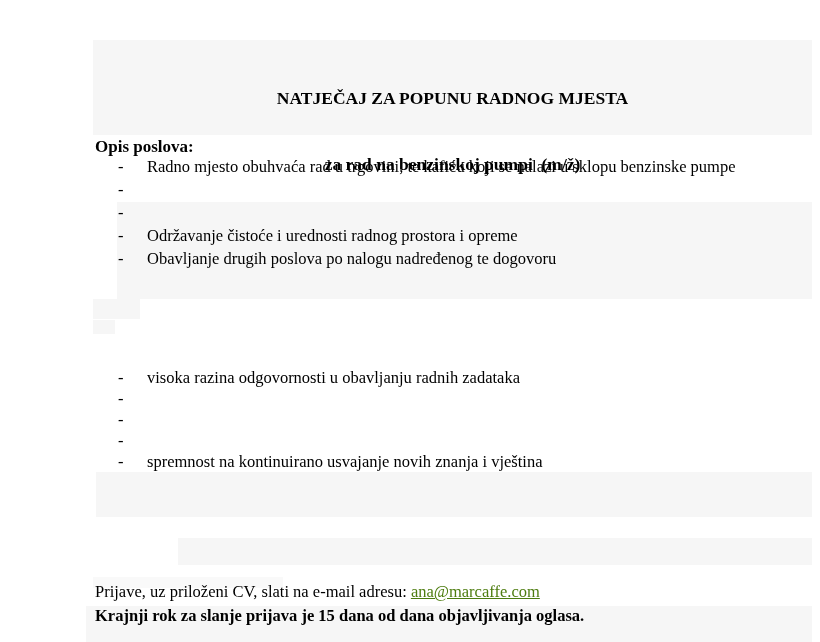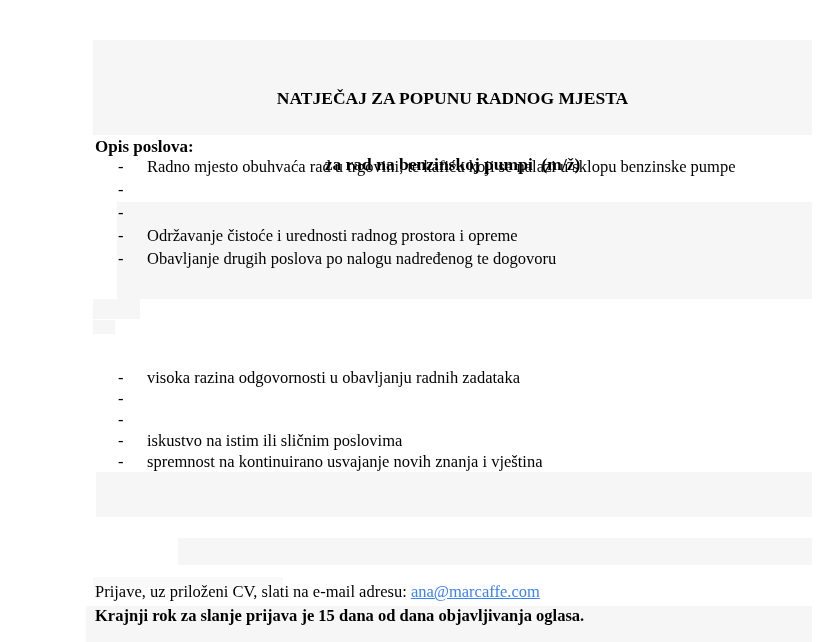--- a/index.html
+++ b/index.html
@@ -27,21 +27,21 @@
   .bullet-list{position:absolute;left:118px;width:694px;}
   .list-1{top:155px;line-height:23px;}
   .list-2{top:367px;line-height:21px;}
   .bullet-item{display:flex;align-items:flex-start;}
   .bullet-marker{flex:0 0 29px;}
   .bullet-text{flex:0 1 auto;max-width:650px;}
 
   .footer-line{position:absolute;left:95px;line-height:19px;white-space:pre-wrap;}
   .f-apply{top:582px;}
   .f-deadline{top:606px;font-weight:bold;}
-  .email-link{color:#3b82f6;text-decoration:underline;cursor:pointer;}
+  .email-link{color:#4d7c0f;text-decoration:underline;cursor:pointer;}
 </style>
 </head>
 <body>
 
 <div class="page">
 
   <div class="hl" style="left:93px;top:40px;width:719px;height:95px;"></div>
   <div class="hl" style="left:117px;top:202px;width:695px;height:97px;"></div>
   <div class="hl" style="left:93px;top:299px;width:47px;height:20px;"></div>
   <div class="hl" style="left:93px;top:320px;width:22px;height:14px;"></div>
@@ -83,21 +83,20 @@
       <span class="bullet-text">visoka razina odgovornosti u obavljanju radnih zadataka</span>
     </div>
     <div class="bullet-item">
       <span class="bullet-marker">-</span>
     </div>
     <div class="bullet-item">
       <span class="bullet-marker">-</span>
     </div>
     <div class="bullet-item">
       <span class="bullet-marker">-</span>
-      <span class="bullet-text">iskustvo na istim ili sličnim poslovima</span>
     </div>
     <div class="bullet-item">
       <span class="bullet-marker">-</span>
       <span class="bullet-text">spremnost na kontinuirano usvajanje novih znanja i vještina</span>
     </div>
   </div>
 
   <div class="footer-line f-apply"><span>Prijave, uz priloženi CV, slati na e-mail adresu: </span><a class="email-link">ana@marcaffe.com</a></div>
   <div class="footer-line f-deadline">Krajnji rok za slanje prijava je 15 dana od dana objavljivanja oglasa.</div>
 

